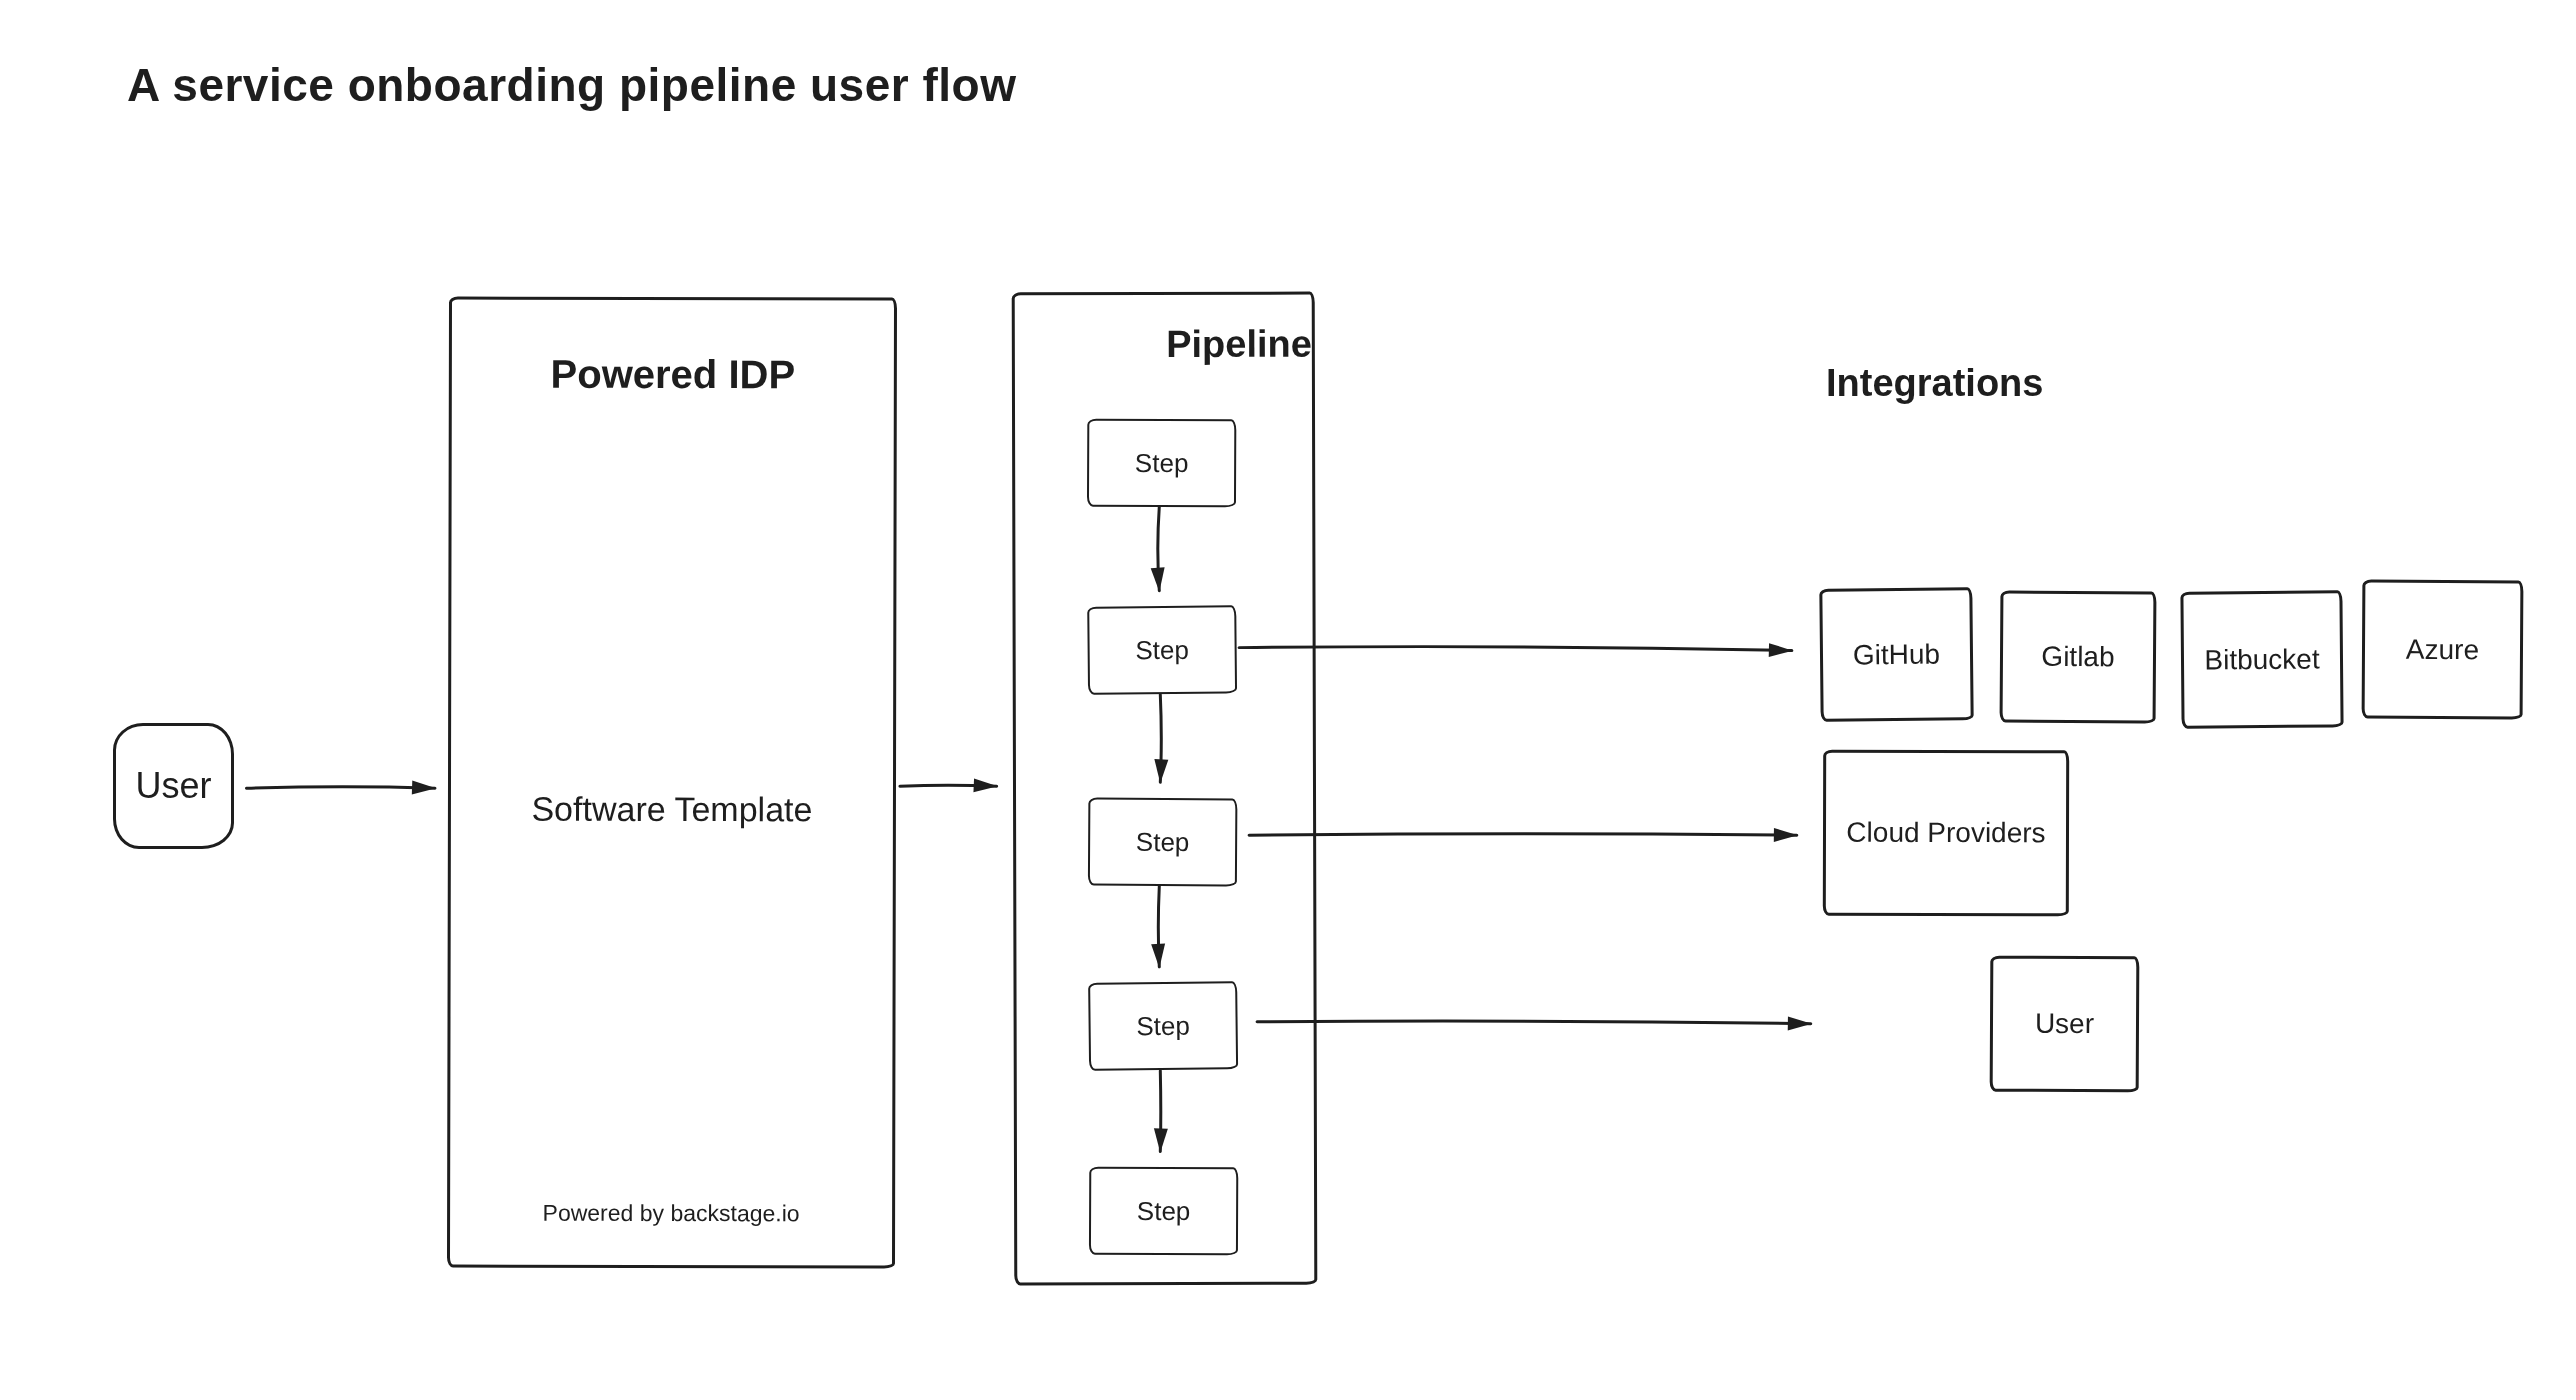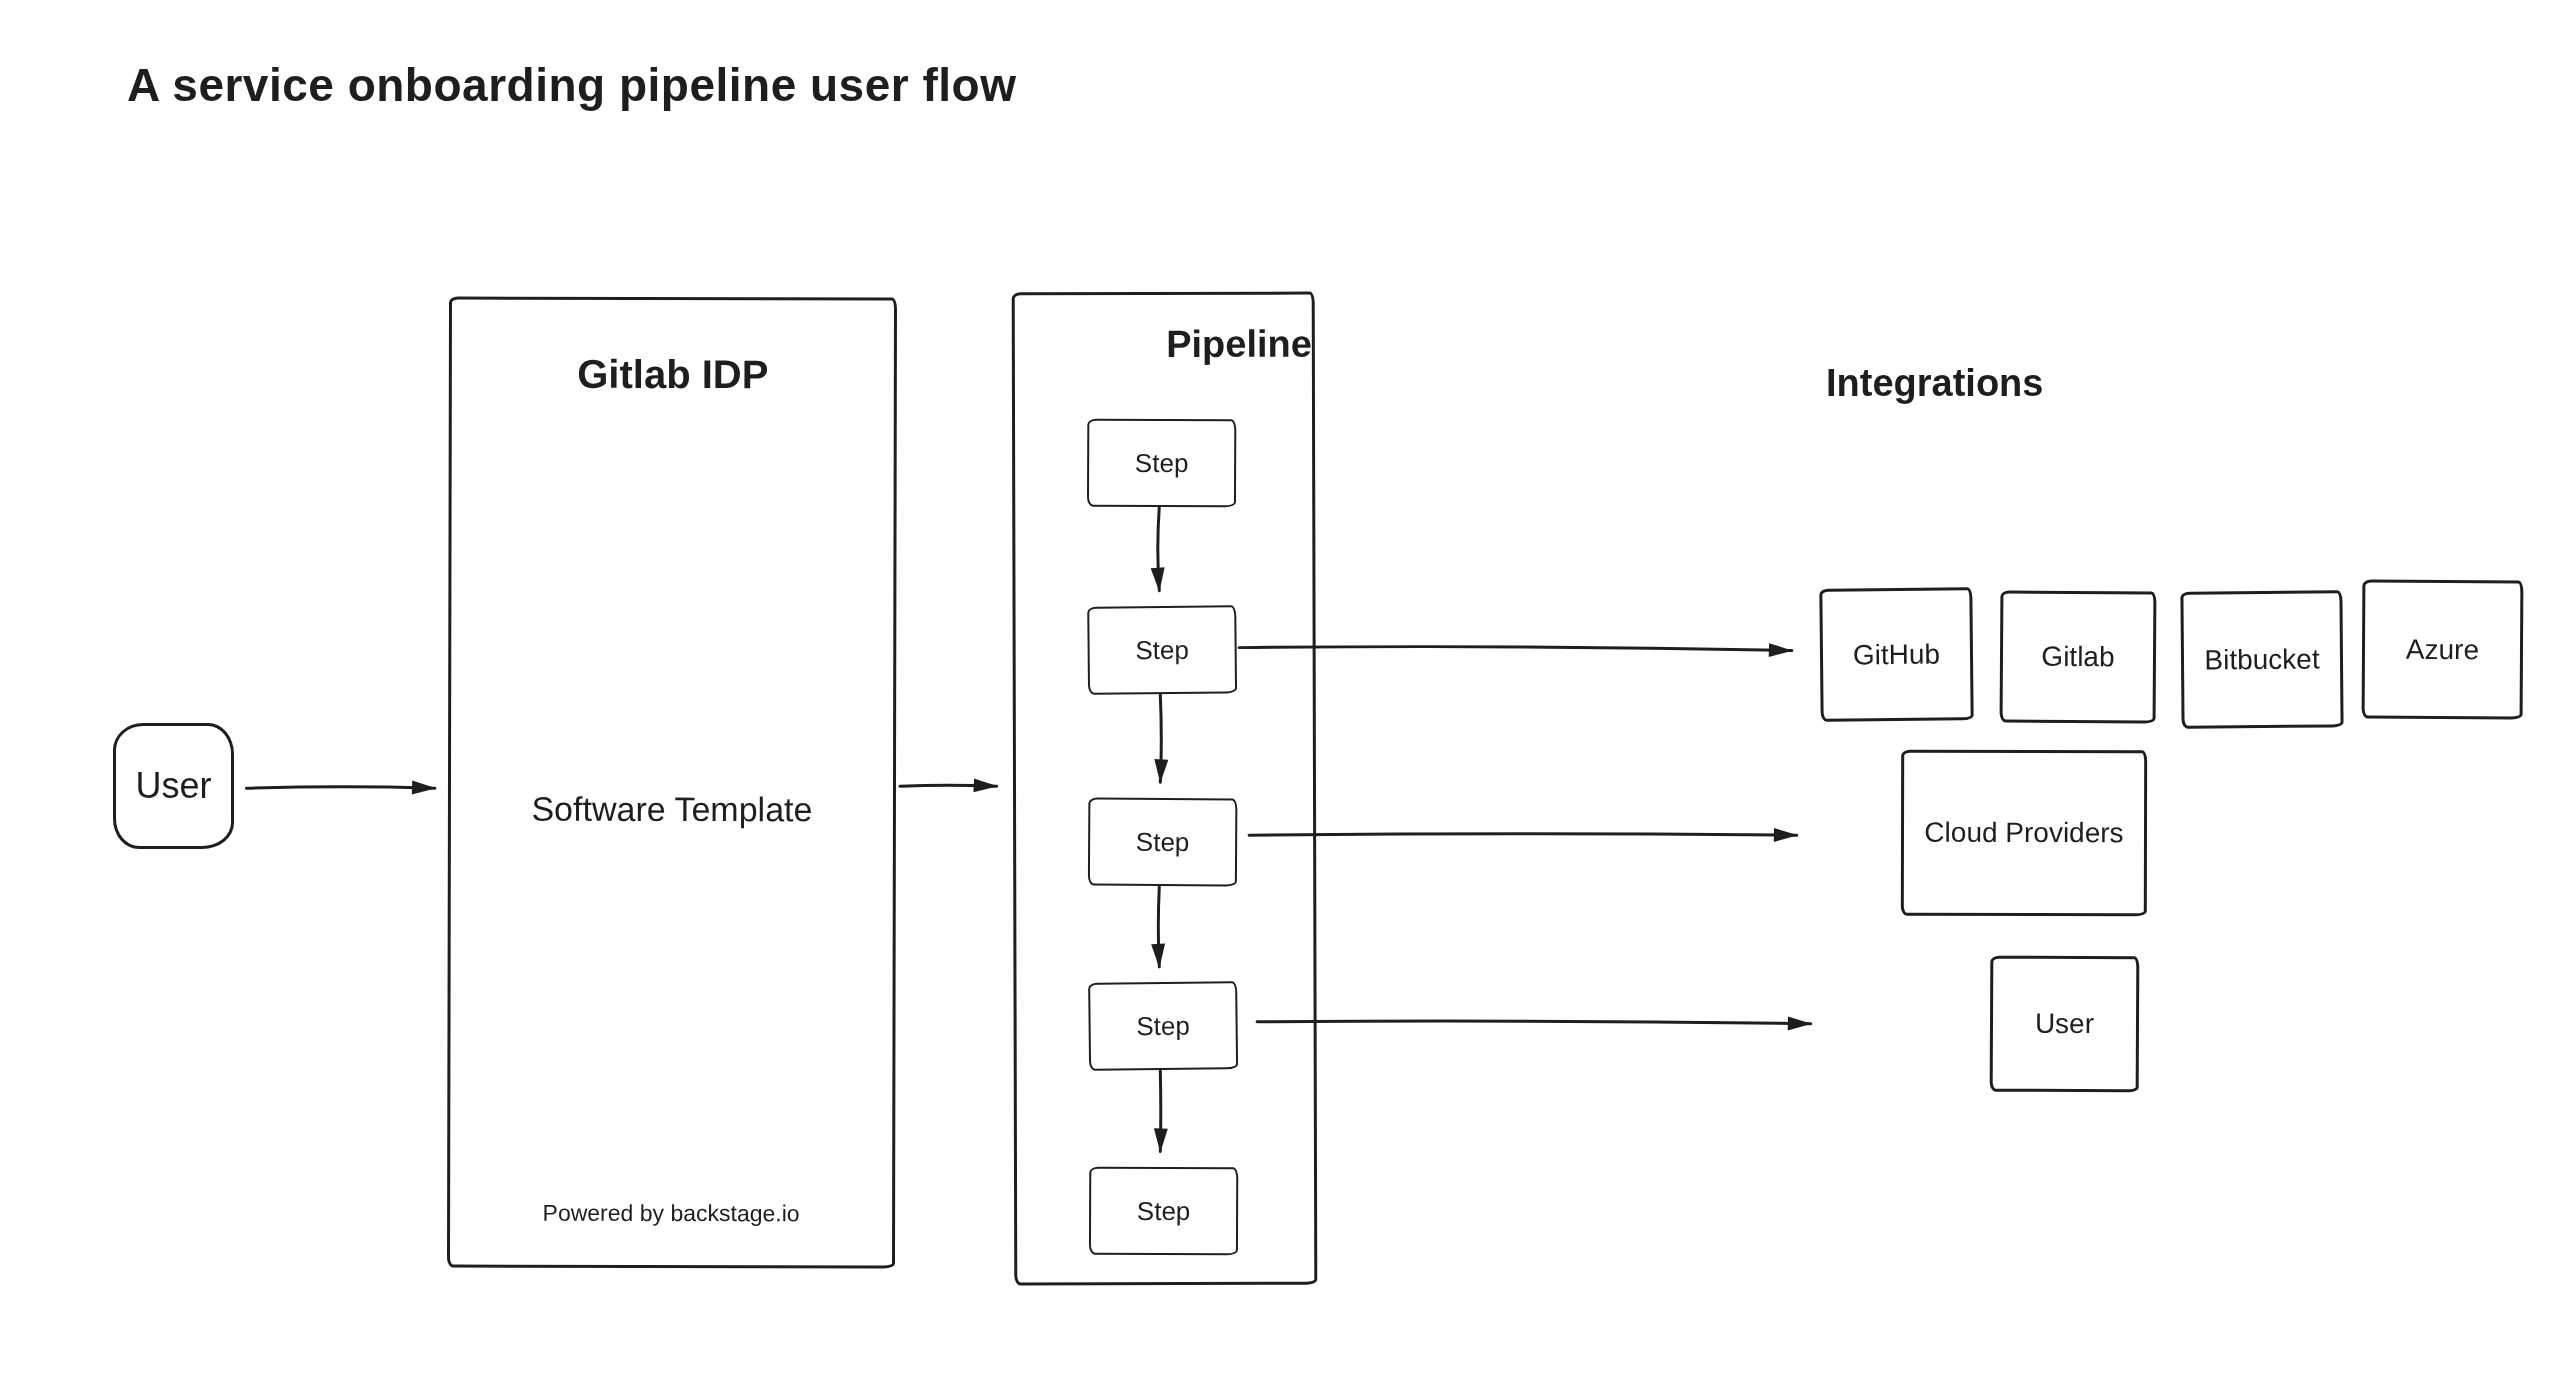--- a/index.html
+++ b/index.html
@@ -76,21 +76,21 @@
   
   .integrations-title{
     position:absolute;left:1826px;top:362px;
     font-size:38px;font-weight:600;white-space:nowrap;
   }
   .int-box .label-center{font-size:28px;}
   .github   {left:1820px;top:588px;width:153px;height:133px;transform:rotate(-.6deg);}
   .gitlab   {left:2000px;top:591px;width:156px;height:132px;transform:rotate(.4deg);}
   .bitbucket{left:2181px;top:591px;width:162px;height:137px;transform:rotate(-.5deg);}
   .azure    {left:2362px;top:580px;width:161px;height:139px;transform:rotate(.35deg);}
-  .cloud    {left:1901px;top:750px;width:246px;height:166px;transform:rotate(.15deg);}
+  .cloud    {left:1823px;top:750px;width:246px;height:166px;transform:rotate(.15deg);}
   .cloud .label-center{font-size:28px;}
   .slack    {left:1829px;top:966px;width:141px;height:121px;transform:rotate(-.4deg);}
   .jira     {left:1990px;top:956px;width:149px;height:136px;transform:rotate(.3deg);}
   
   .arrows{
     position:absolute;inset:0;
     pointer-events:none;
   }
 </style>
 </head>
@@ -98,21 +98,21 @@
 
 <div class="canvas">
 
   <div class="title">A service onboarding pipeline user flow</div>
 
   <div class="node user">
     <div class="label-center">User</div>
   </div>
 
   <div class="node harness sketch">
-    <div class="harness-title">Gitlab IDP</div>
+    <div class="harness-title">Powered IDP</div>
     <div class="software-template">Software Template</div>
     <div class="harness-footer">Powered by backstage.io</div>
   </div>
 
   <div class="node pipeline sketch">
     <div class="pipeline-title">Pipeline</div>
     <div class="step step-0 sketch">
       <div class="label-center">Step</div>
     </div>
     <div class="step step-1 sketch">

